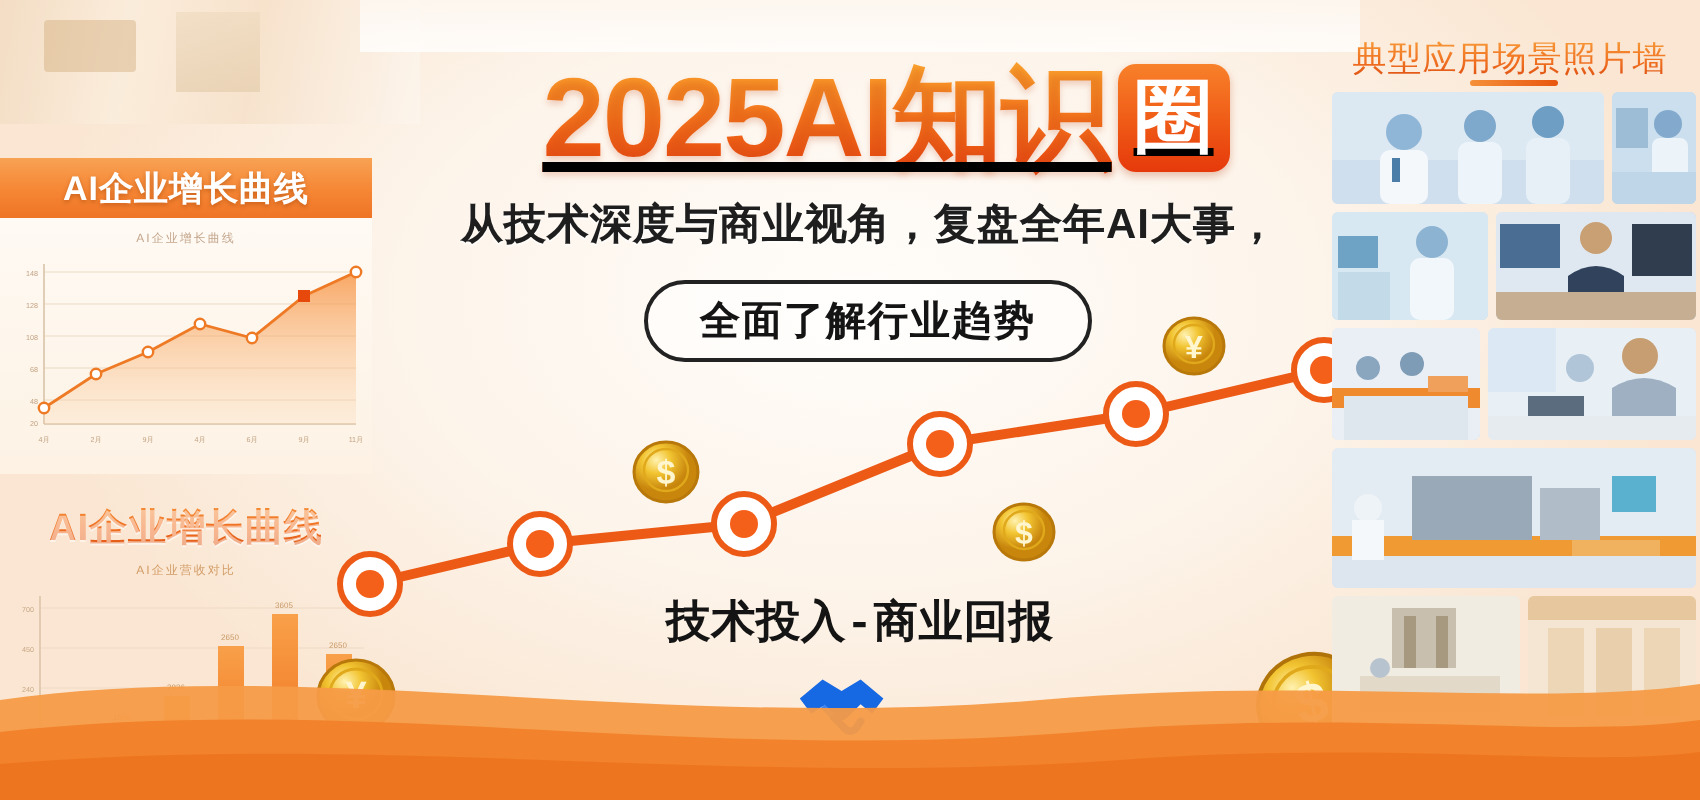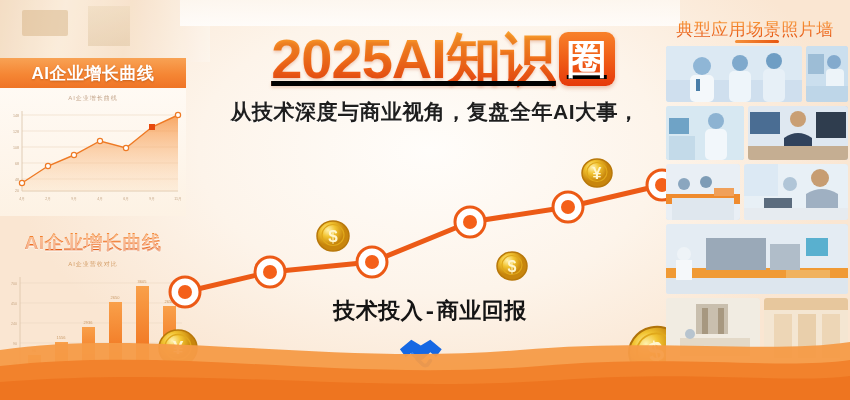--- a/index.html
+++ b/index.html
@@ -33,21 +33,21 @@
   }
   .wash-topmid{
     left:180px;top:0;width:500px;height:26px;
     background:linear-gradient(180deg,#fdf7f0,#fffdfb);opacity:.9;
   }
 
   
   .wave{position:absolute;left:0;bottom:0;width:850px;height:80px;}
 
   
-  .panel{position:absolute;left:0;}
+  .panel{position:absolute;left:0;margin-top:21px;}
   .panel-head{
     height:30px;display:flex;align-items:center;justify-content:center;
     background:linear-gradient(180deg,#f8a254 0%,#f58634 55%,#ef7426 100%);
     color:#fff;font-weight:bold;font-size:17px;letter-spacing:.5px;
     text-shadow:0 1px 2px rgba(150,60,0,.45);
   }
   .panel-body{
     background:linear-gradient(180deg,#fffaf4 0%,#fdf2e4 100%);
     position:relative;
   }
@@ -229,20 +229,21 @@
     </svg>
   </div>
 
   <div class="headline">
     <span class="ht">2025AI知识</span>
     <span class="boxchar">圈</span>
   </div>
 
   <div class="subline">从技术深度与商业视角，复盘全年AI大事，</div>
 
+  <div class="pill">全面了解行业趋势</div>
 
   <svg class="layer">
     <polyline points="185,292 270,272 372,262 470,222 568,207 662,185" fill="none" stroke="#EC5A16" stroke-width="5" stroke-linecap="round" stroke-linejoin="round"></polyline>
     <g>
       <circle cx="185" cy="292" r="15" fill="#fff" stroke="#EC5A16" stroke-width="3"></circle>
       <circle cx="185" cy="292" r="7" fill="#F4601A"></circle>
       <circle cx="270" cy="272" r="15" fill="#fff" stroke="#EC5A16" stroke-width="3"></circle>
       <circle cx="270" cy="272" r="7" fill="#F4601A"></circle>
       <circle cx="372" cy="262" r="15" fill="#fff" stroke="#EC5A16" stroke-width="3"></circle>
       <circle cx="372" cy="262" r="7" fill="#F4601A"></circle>

